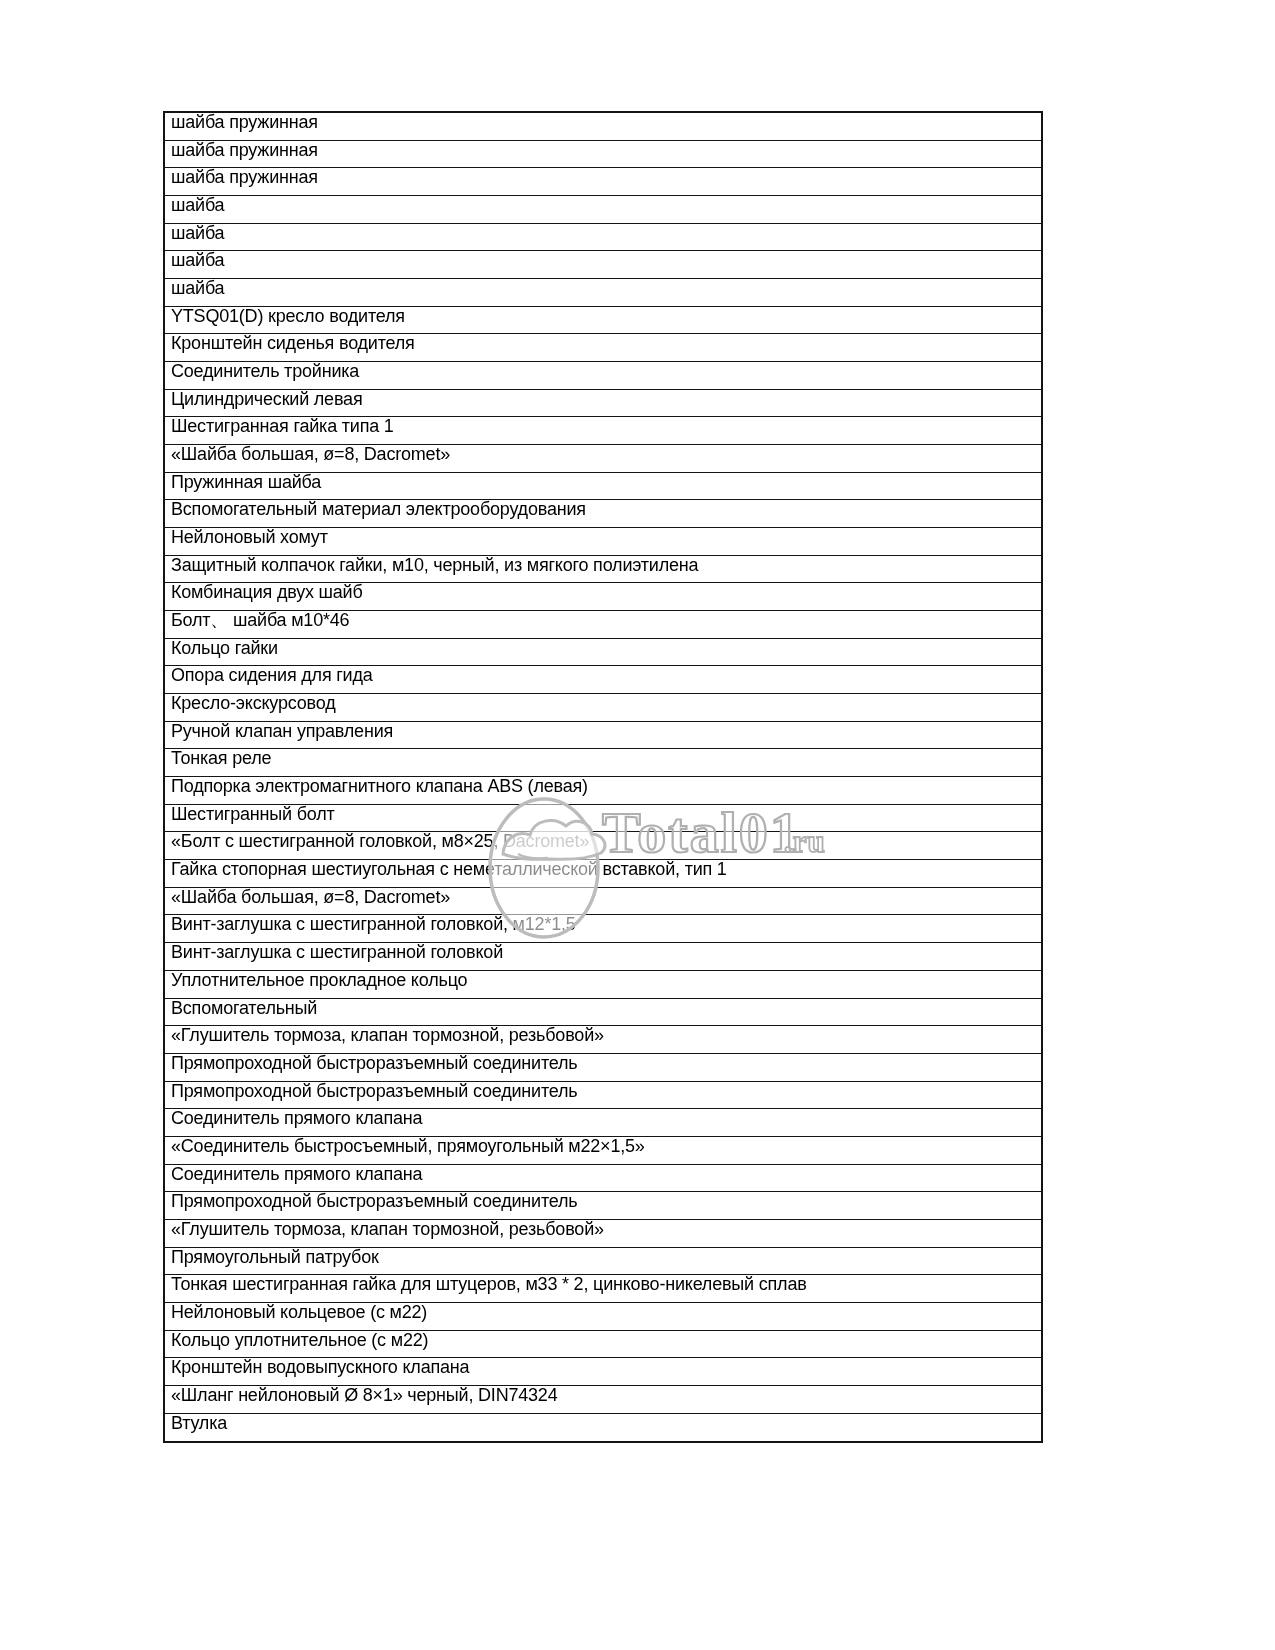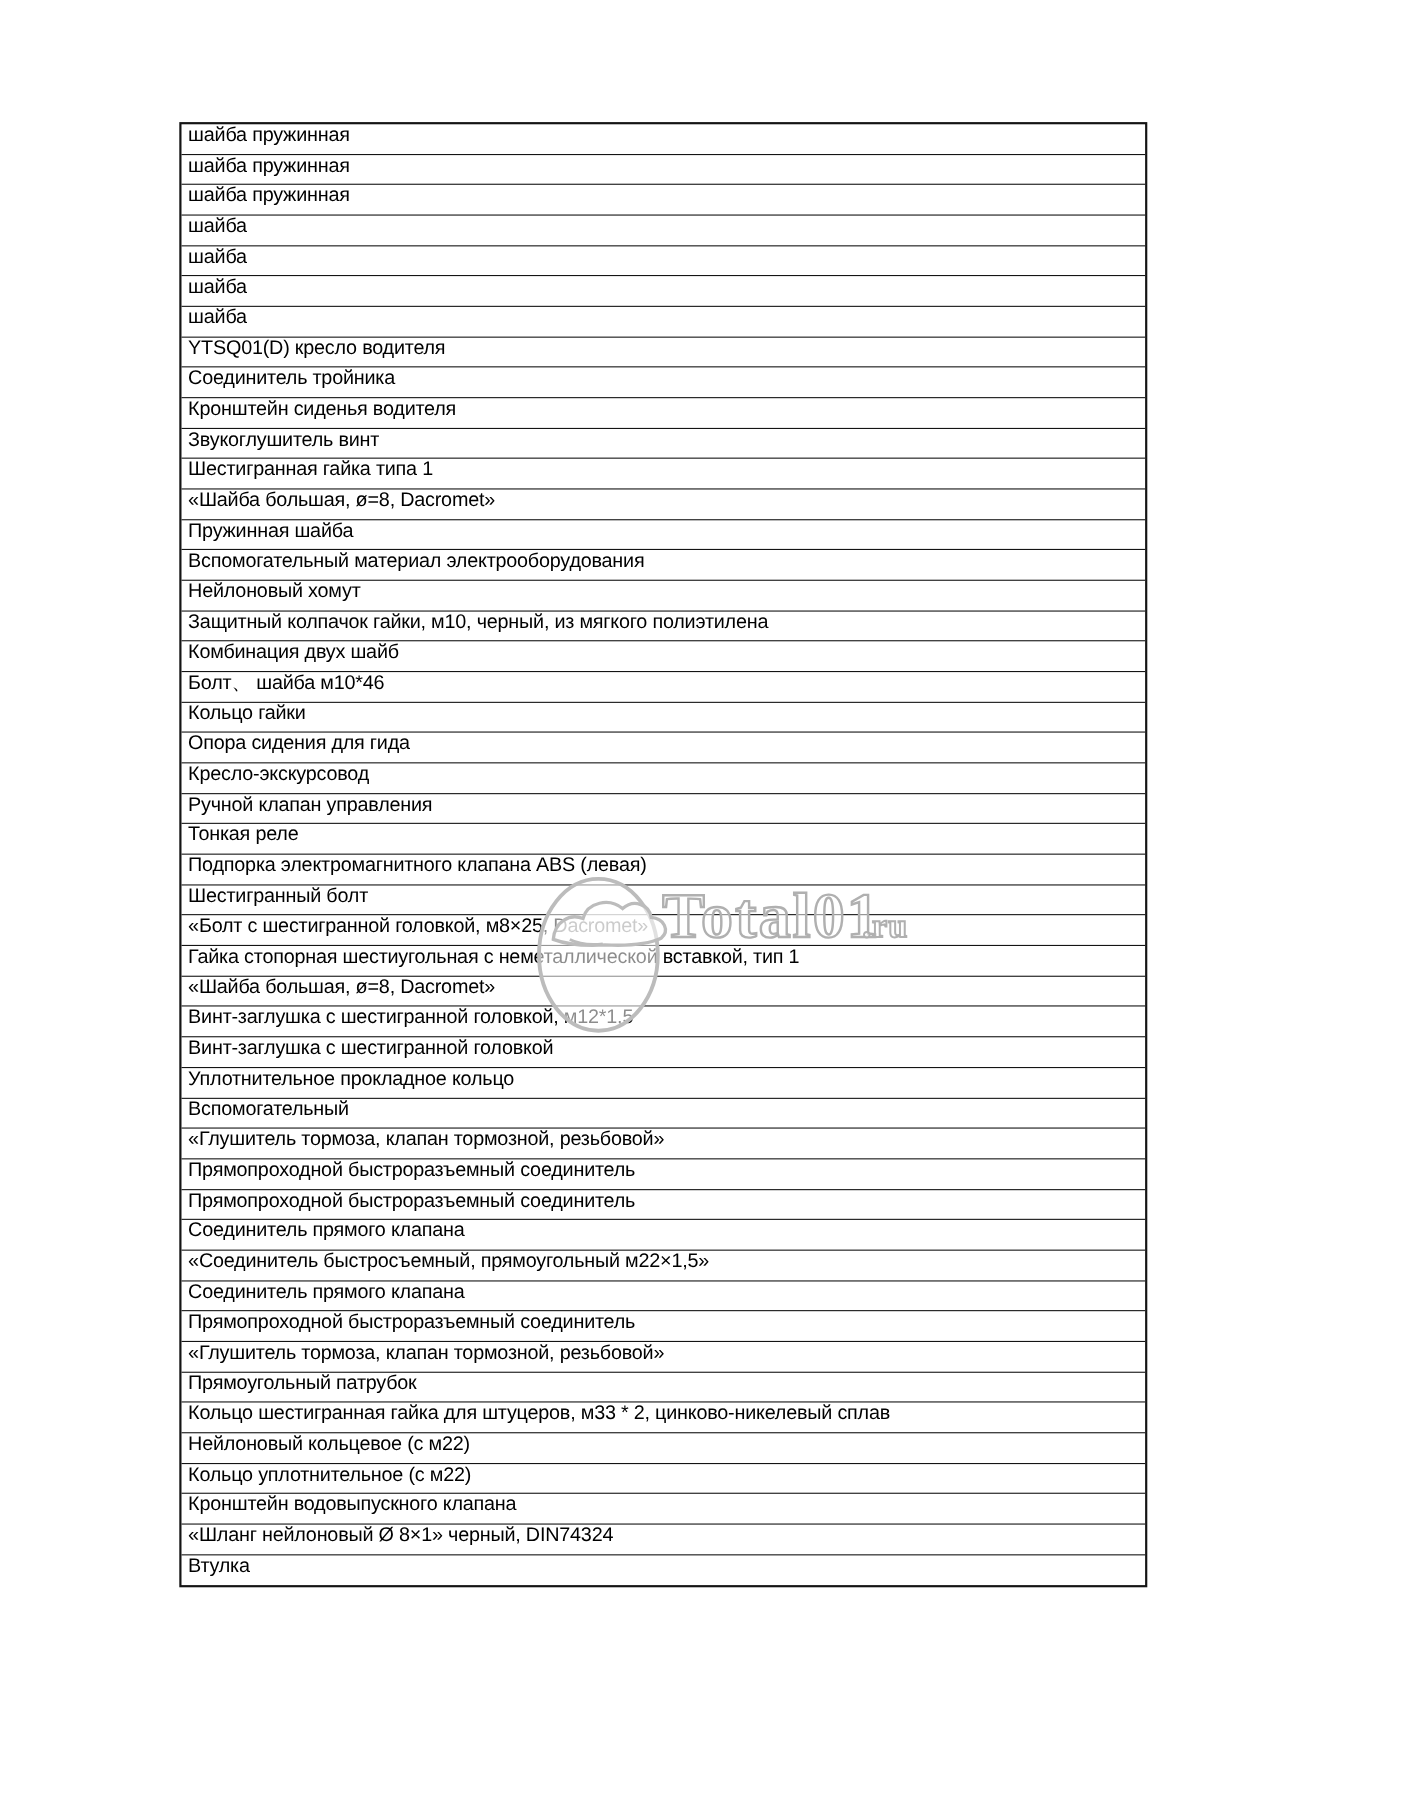--- a/index.html
+++ b/index.html
@@ -82,27 +82,27 @@
       <div class="row">
         <span class="cell">шайба</span>
       </div>
       <div class="row">
         <span class="cell">шайба</span>
       </div>
       <div class="row">
         <span class="cell">YTSQ01(D) кресло водителя</span>
       </div>
       <div class="row">
+        <span class="cell">Кронштейн сиденья водителя</span>
+      </div>
+      <div class="row">
         <span class="cell">Соединитель тройника</span>
       </div>
       <div class="row">
-        <span class="cell">Кронштейн сиденья водителя</span>
-      </div>
-      <div class="row">
-        <span class="cell">Звукоглушитель винт</span>
+        <span class="cell">Цилиндрический левая</span>
       </div>
       <div class="row">
         <span class="cell">Шестигранная гайка типа 1</span>
       </div>
       <div class="row">
         <span class="cell">«Шайба большая, ø=8, Dacromet»</span>
       </div>
       <div class="row">
         <span class="cell">Пружинная шайба</span>
       </div>
@@ -184,21 +184,21 @@
       <div class="row">
         <span class="cell">Прямопроходной быстроразъемный соединитель</span>
       </div>
       <div class="row">
         <span class="cell">«Глушитель тормоза, клапан тормозной, резьбовой»</span>
       </div>
       <div class="row">
         <span class="cell">Прямоугольный патрубок</span>
       </div>
       <div class="row">
-        <span class="cell">Кольцо шестигранная гайка для штуцеров, м33 * 2, цинково-никелевый сплав</span>
+        <span class="cell">Тонкая шестигранная гайка для штуцеров, м33 * 2, цинково-никелевый сплав</span>
       </div>
       <div class="row">
         <span class="cell">Нейлоновый кольцевое (с м22)</span>
       </div>
       <div class="row">
         <span class="cell">Кольцо уплотнительное (с м22)</span>
       </div>
       <div class="row">
         <span class="cell">Кронштейн водовыпускного клапана</span>
       </div>

